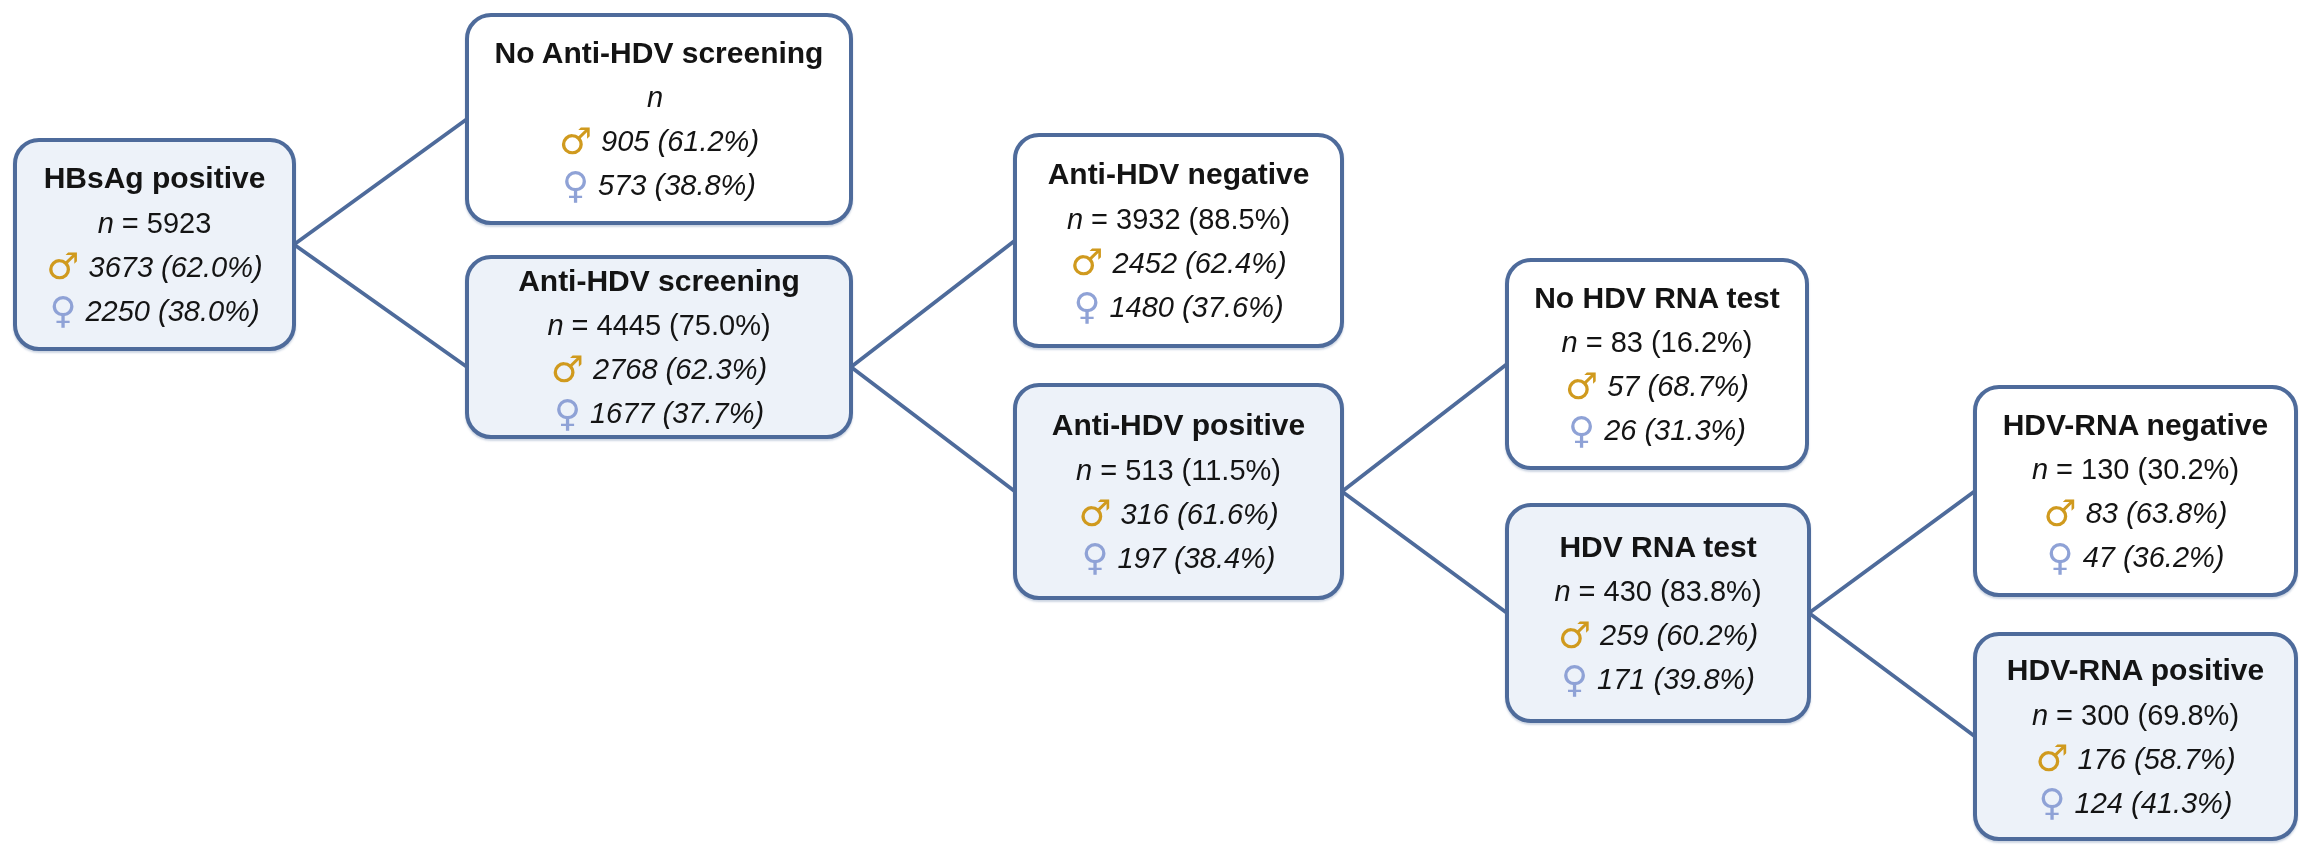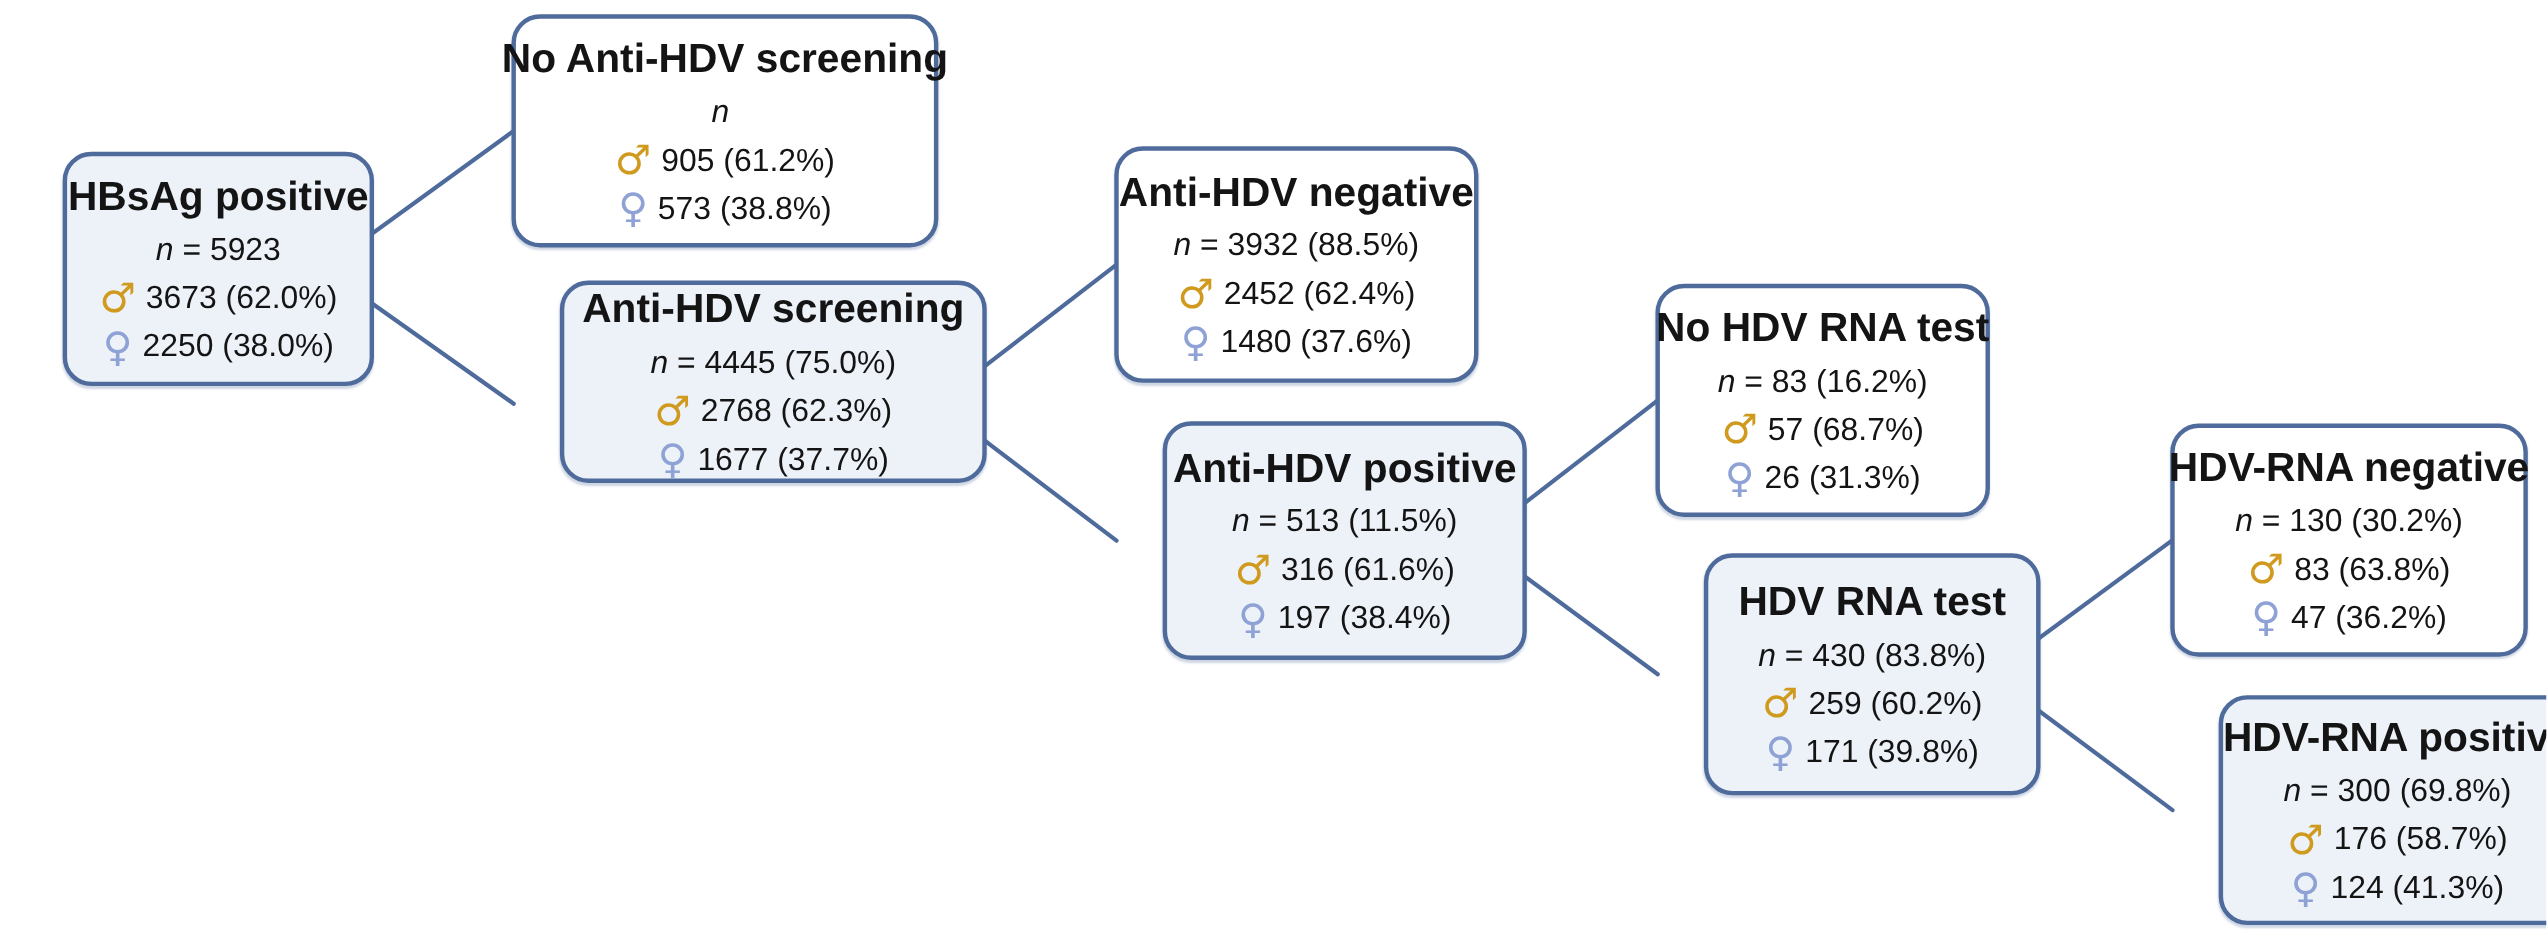--- a/index.html
+++ b/index.html
@@ -31,35 +31,35 @@
     background: #ffffff;
     display: flex;
     flex-direction: column;
     justify-content: center;
     align-items: center;
     gap: 4px;
     padding: 6px 10px;
     box-shadow: 0 2px 2px rgba(78,107,155,0.28);
     color: #141414;
   }
-  .node.filled { background: #EDF2F9; margin-left: 44px; }
+  .node.filled { background: #EDF2F9; }
   .node .title {
     font-weight: bold;
-    font-size: 37px;
+    font-size: 30px;
     line-height: 1.35;
     white-space: nowrap;
   }
   .node .row {
     font-size: 29px;
     line-height: 1.38;
     display: flex;
     align-items: center;
     white-space: nowrap;
   }
-  .node .row .val { margin-left: 9px; }
+  .node .row .val { margin-left: 9px; font-style: italic; }
   .nit {
     font-style: italic;
     margin-right: 8px;
   }
   .sym {
     font-weight: bold;
     font-size: 37px;
     line-height: 1;
     font-family: "DejaVu Sans", sans-serif;
   }

